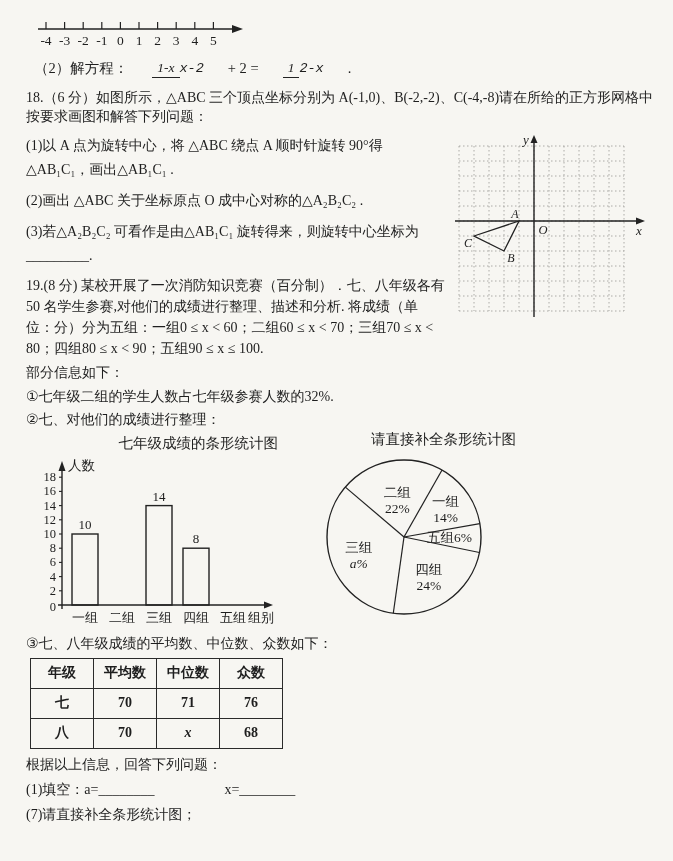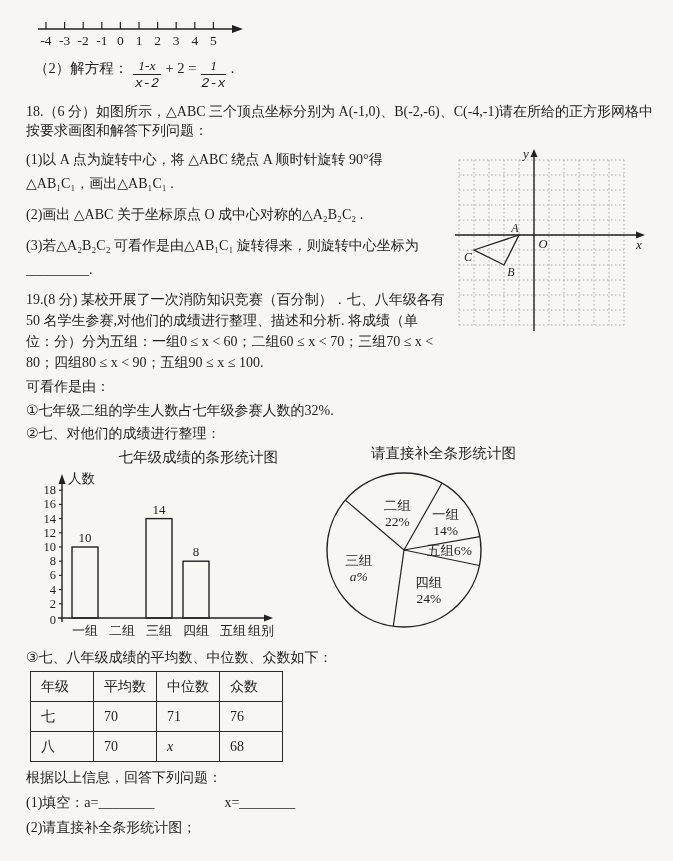--- a/index.html
+++ b/index.html
@@ -5,34 +5,34 @@
   html,body{margin:0;padding:0;background:#e9e7e2;}
   .page{
     width:673px;height:861px;box-sizing:border-box;overflow:hidden;
     background:#f7f6f2;color:#1e1e1e;
     font-family:"Liberation Serif","DejaVu Serif","DejaVu Sans",serif;
     font-size:14px;line-height:1.4;
     padding:10px 14px 6px 26px;position:relative;
   }
   p{margin:0 0 7px;}
   .numberline-wrap{margin:4px 0 2px 10px;}
-  .equation{display:flex;align-items:flex-start;gap:5px;margin:0 0 10px 8px;font-size:14.5px;}
-  .frac{display:inline-flex;flex-direction:column;text-align:center;font-style:italic;line-height:1.15;font-size:13.5px;}
+  .equation{display:flex;align-items:flex-end;gap:24px;margin:0 0 10px 8px;font-size:14.5px;}
+  .frac{display:inline-flex;flex-direction:row;text-align:center;font-style:italic;line-height:1.15;font-size:13.5px;}
   .frac .num{border-bottom:1.4px solid #222;padding:0 5px 1px;}
   .frac .den{padding-top:1px;font-family:Liberation Mono, monospace;}
   .fig18{float:right;width:204px;margin:0 0 2px 10px;}
   .p18-q{line-height:1.72;margin-bottom:7px;max-width:430px;}
   .p19-statement{line-height:1.5;margin-bottom:4px;}
   .info-line{margin-bottom:3px;line-height:1.45;}
   .charts{display:flex;gap:22px;margin:2px 0 2px 2px;align-items:flex-start;}
   .chart-title{text-align:right;font-size:14.5px;margin:0 0 1px;}
   .pie-block .chart-title{margin-top:-4px;}
   table.stats{border-collapse:collapse;margin:2px 0 5px 4px;}
   .stats th,.stats td{
-    border:1.6px solid #2a2a2a;text-align:left;font-weight:normal;
+    border:1.6px solid #2a2a2a;text-align:center;font-weight:bold;
     padding:3px 10px;min-width:42px;height:23px;font-size:14px;
   }
   .math-var{font-style:italic;}
   .bottom-q{margin-bottom:4px;line-height:1.5;}
   svg text{fill:#1e1e1e;font-family:"Liberation Serif","DejaVu Serif","DejaVu Sans",serif;}
 </style>
 </head>
 <body>
 
 <div class="page">
@@ -71,21 +71,21 @@
       <span class="den">x-2</span>
     </span>
     <span>+ 2 =</span>
     <span class="frac">
       <span class="num">1</span>
       <span class="den">2-x</span>
     </span>
     <span>.</span>
   </div>
 
-  <p>18.（6 分）如图所示，△ABC 三个顶点坐标分别为 A(-1,0)、B(-2,-6)、C(-4,-1)请在所给的正方形网格中按要求画图和解答下列问题：</p>
+  <p>18.（6 分）如图所示，△ABC 三个顶点坐标分别为 A(-1,0)、B(-2,-2)、C(-4,-8)请在所给的正方形网格中按要求画图和解答下列问题：</p>
 
   <figure class="fig18" style="margin:0 0 2px 10px;">
     <svg id="grid-svg" width="204" height="194">
         <line x1="4" y1="12" x2="4" y2="177" stroke="#9a9a96" stroke-width="0.8" stroke-dasharray="1.5,2.5"></line>
         <line x1="19" y1="12" x2="19" y2="177" stroke="#9a9a96" stroke-width="0.8" stroke-dasharray="1.5,2.5"></line>
         <line x1="34" y1="12" x2="34" y2="177" stroke="#9a9a96" stroke-width="0.8" stroke-dasharray="1.5,2.5"></line>
         <line x1="49" y1="12" x2="49" y2="177" stroke="#9a9a96" stroke-width="0.8" stroke-dasharray="1.5,2.5"></line>
         <line x1="64" y1="12" x2="64" y2="177" stroke="#9a9a96" stroke-width="0.8" stroke-dasharray="1.5,2.5"></line>
         <line x1="79" y1="12" x2="79" y2="177" stroke="#9a9a96" stroke-width="0.8" stroke-dasharray="1.5,2.5"></line>
         <line x1="94" y1="12" x2="94" y2="177" stroke="#9a9a96" stroke-width="0.8" stroke-dasharray="1.5,2.5"></line>
@@ -119,21 +119,21 @@
         <text x="13" y="113" font-size="12" text-anchor="middle" style="font-style:italic">C</text>
       </svg>
   </figure>
 
   <p class="p18-q">(1)以 A 点为旋转中心，将 △ABC 绕点 A 顺时针旋转 90°得△AB₁C₁，画出△AB₁C₁ .</p>
   <p class="p18-q">(2)画出 △ABC 关于坐标原点 O 成中心对称的△A₂B₂C₂ .</p>
   <p class="p18-q">(3)若△A₂B₂C₂ 可看作是由△AB₁C₁ 旋转得来，则旋转中心坐标为_________.</p>
 
   <p class="p19-statement">19.(8 分) 某校开展了一次消防知识竞赛（百分制）．七、八年级各有 50 名学生参赛,对他们的成绩进行整理、描述和分析. 将成绩（单位：分）分为五组：一组0 ≤ x &lt; 60；二组60 ≤ x &lt; 70；三组70 ≤ x &lt; 80；四组80 ≤ x &lt; 90；五组90 ≤ x ≤ 100.</p>
   <div style="clear:right;"></div>
-  <p class="info-line">可看作是由：</p>
+  <p class="info-line">部分信息如下：</p>
   <p class="info-line">①七年级二组的学生人数占七年级参赛人数的32%.</p>
   <p class="info-line">②七、对他们的成绩进行整理：</p>
 
   <div class="charts">
     <div class="bar-block">
       <div class="chart-title">七年级成绩的条形统计图</div>
       <svg id="bar-svg" width="250" height="172">
           <line x1="34" y1="154" x2="34" y2="14" stroke="#222" stroke-width="1.4"></line>
           <polygon points="30.5,16 34,6 37.5,16" fill="#222"></polygon>
           <line x1="30" y1="150" x2="238" y2="150" stroke="#222" stroke-width="1.4"></line>
@@ -214,15 +214,15 @@
       <td>八</td>
       <td>70</td>
       <td class="math-var">x</td>
       <td>68</td>
     </tr>
   </tbody>
     </table>
 
   <p class="bottom-q">根据以上信息，回答下列问题：</p>
   <p class="bottom-q">(1)填空：a=________　　　　　x=________</p>
-  <p class="bottom-q">(2)请直接补全条形统计图；</p>
+  <p class="bottom-q">(7)请直接补全条形统计图；</p>
 
 </div>
 
 </body></html>

